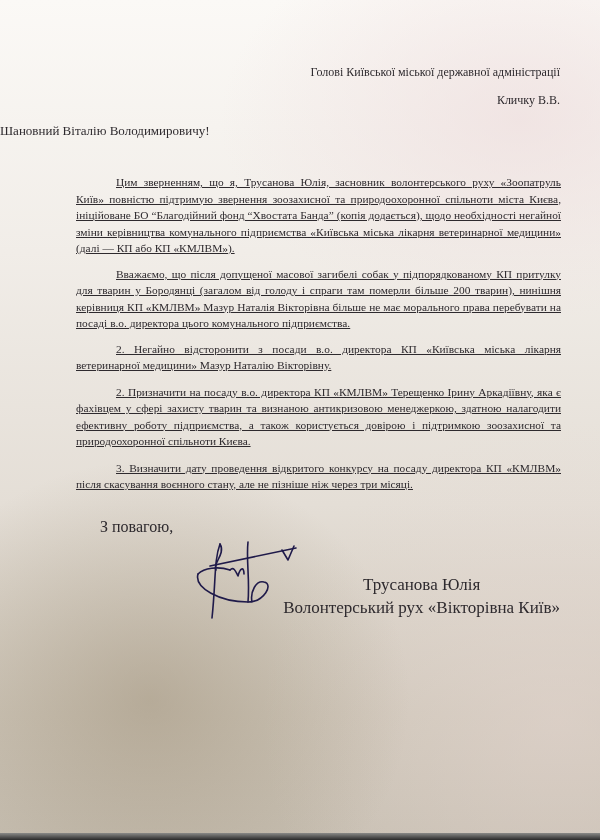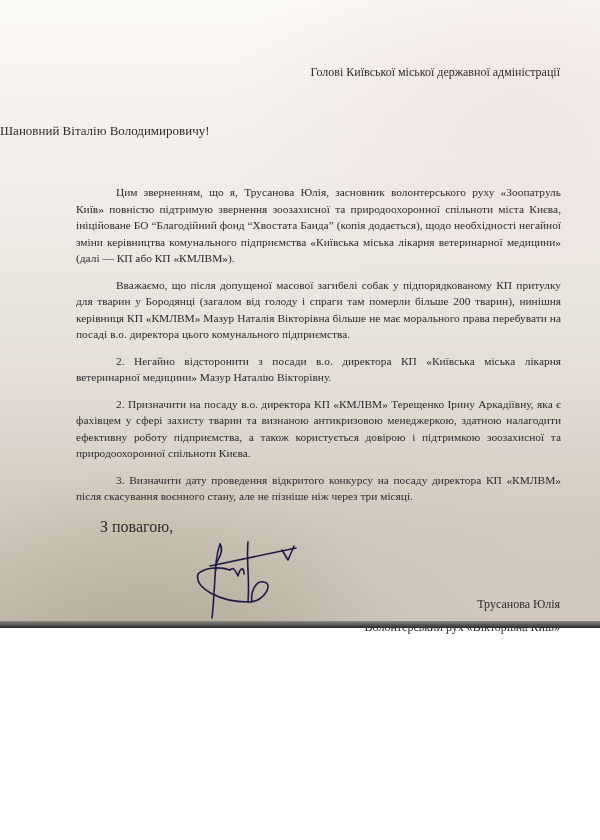--- a/index.html
+++ b/index.html
@@ -2,21 +2,21 @@
 <html><head>
 <meta charset="utf-8">
 <style>
   html, body { margin: 0; padding: 0; }
   body {
     width: 600px; height: 840px; overflow: hidden;
     font-family: "Liberation Serif", "DejaVu Serif", serif;
     color: #2e2a2e;
   }
   .page {
-    position: relative; width: 600px; height: 628px;
+    position: relative; width: 600px; height: 840px;
     background:
       radial-gradient(ellipse 260px 240px at 150px 700px, rgba(150,135,110,0.45), rgba(150,135,110,0) 100%),
       radial-gradient(ellipse 300px 300px at 560px 720px, rgba(230,215,210,0.5), rgba(230,215,210,0) 100%),
       radial-gradient(ellipse 300px 200px at 520px 120px, rgba(238,222,222,0.7), rgba(238,222,222,0) 100%),
       linear-gradient(180deg, #fbf9f6 0%, #f1ede8 30%, #e4ded6 60%, #cfc7ba 85%, #c7bfb2 100%);
   }
   .bottom-strip {
     position: absolute; left: 0; right: 0; bottom: 0; height: 7px;
     background: linear-gradient(180deg, #8a8a88, #2a2a2a);
   }
@@ -25,40 +25,41 @@
     font-size: 12px; line-height: 28px;
   }
   .salutation {
     position: absolute; left: 0; right: 0; top: 123px; text-align: left;
     font-size: 13px;
   }
   .body {
     position: absolute; left: 76px; width: 485px; top: 174px;
     font-size: 11.4px; line-height: 16.5px; text-align: justify;
   }
-  .body p { margin: 10px 0 9px 0; text-indent: 40px; }
+  .body p { margin: 0 0 9px 0; text-indent: 40px; text-decoration: underline; }
   .body p.list-item { margin-bottom: 10px; }
   .closing {
     position: absolute; left: 100px; top: 518px; font-size: 16px; text-align: center;
   }
   .signature {
     position: absolute; left: 190px; top: 540px; width: 110px; height: 80px;
   }
   .signer {
-    position: absolute; right: 40px; top: 573px; text-align: right;
-    font-size: 12px; line-height: 23px; margin-top: 20px;
+    position: absolute; right: 40px; top: 573px; text-align: center;
+    font-size: 17px; line-height: 23px;
   }
 </style>
 </head>
 <body>
 
 <div class="page">
 
   <div class="addressee">
     <div>Голові Київської міської державної адміністрації</div>
+    <div>Кличку В.В.</div>
   </div>
 
   <div class="salutation">Шановний Віталію Володимировичу!</div>
 
   <div class="body">
     <p>Цим зверненням, що я, Трусанова Юлія, засновник волонтерського руху «Зоопатруль Київ» повністю підтримую звернення зоозахисної та природоохоронної спільноти міста Києва, ініційоване БО “Благодійний фонд “Хвостата Банда” (копія додається), щодо необхідності негайної зміни керівництва комунального підприємства «Київська міська лікарня ветеринарної медицини» (далі — КП або КП «КМЛВМ»).</p>
     <p>Вважаємо, що після допущеної масової загибелі собак у підпорядкованому КП притулку для тварин у Бородянці (загалом від голоду і спраги там померли більше 200 тварин), нинішня керівниця КП «КМЛВМ» Мазур Наталія Вікторівна більше не має морального права перебувати на посаді в.о. директора цього комунального підприємства.</p>
     <p class="list-item">2.   Негайно відсторонити з посади в.о. директора КП «Київська міська лікарня ветеринарної медицини» Мазур Наталію Вікторівну.</p>
     <p class="list-item">2. Призначити на посаду в.о. директора КП «КМЛВМ» Терещенко Ірину Аркадіївну, яка є фахівцем у сфері захисту тварин та визнаною антикризовою менеджеркою, здатною налагодити ефективну роботу підприємства, а також користується довірою і підтримкою зоозахисної та природоохоронної спільноти Києва.</p>
     <p class="list-item">3. Визначити дату проведення відкритого конкурсу на посаду директора КП «КМЛВМ» після скасування воєнного стану, але не пізніше ніж через три місяці.</p>

